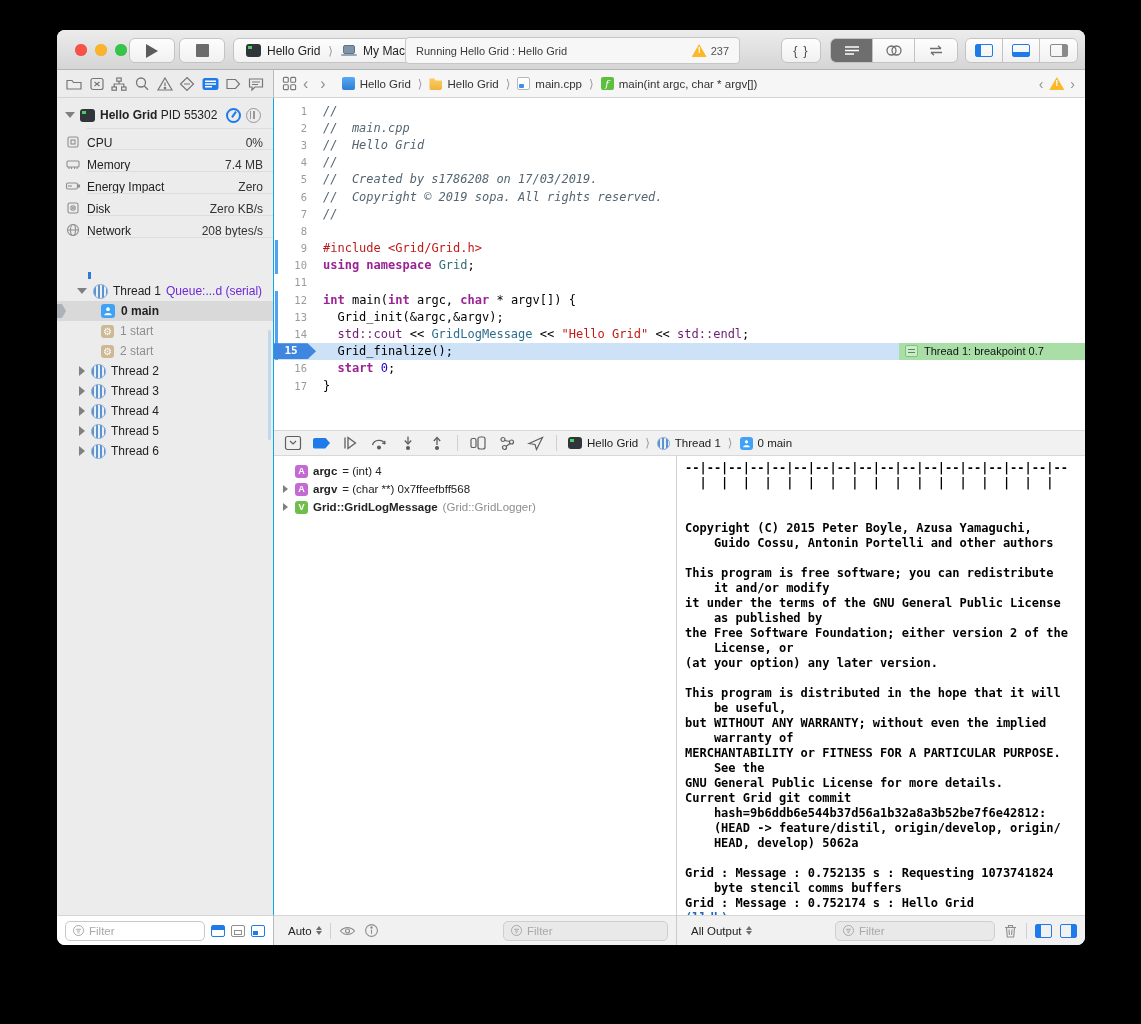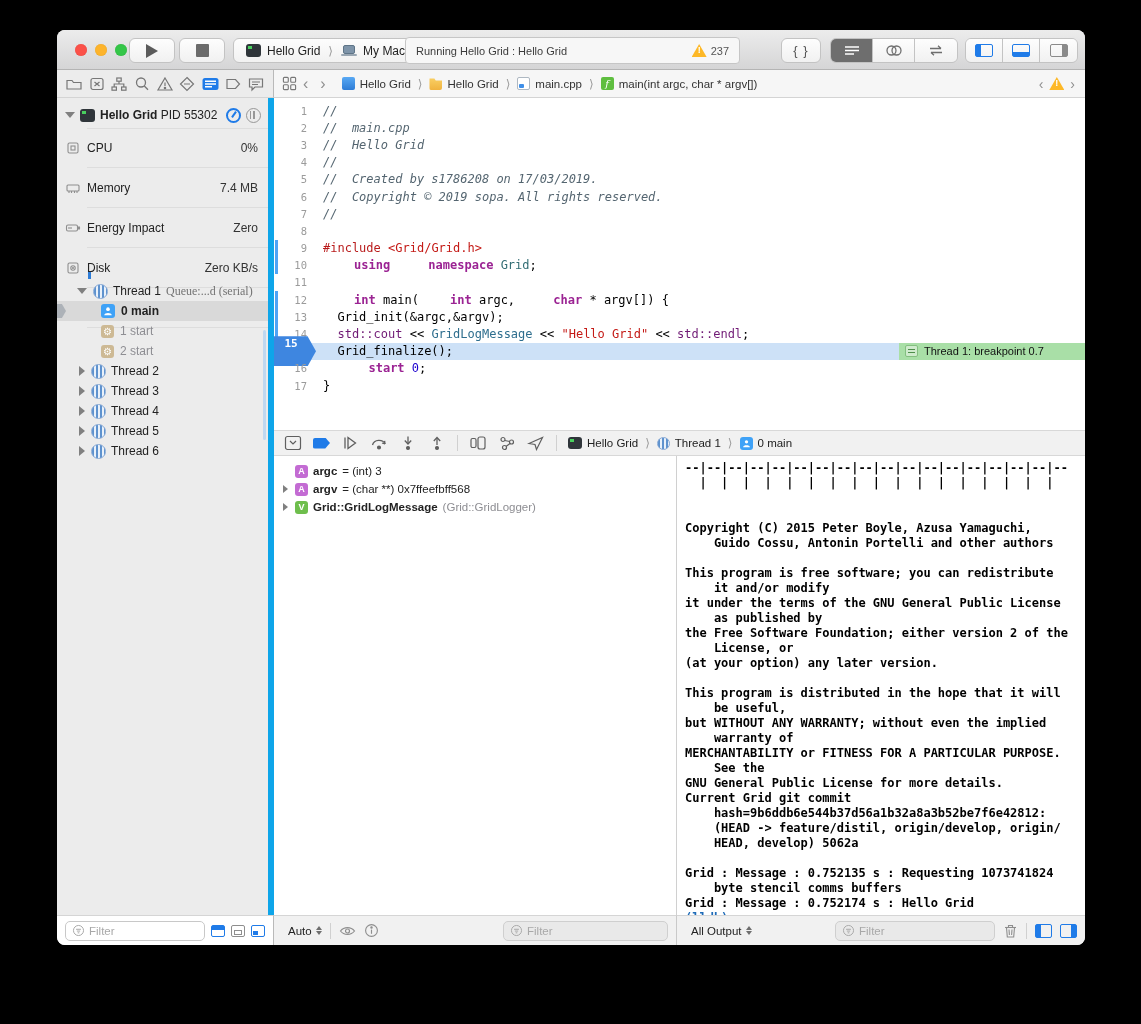--- a/index.html
+++ b/index.html
@@ -60,44 +60,44 @@
   .jb-crumbs { display:flex; align-items:center; gap:5px; margin-left:10px; flex:1; }
   .fileic { width:13px; height:13px; border-radius:2px; display:inline-block; position:relative; }
   .fileic.project { background:linear-gradient(#58A9F4,#2E7CD6); }
   .fileic.folder { background:linear-gradient(#FAD267,#F0B33F); clip-path:polygon(0 12%,38% 12%,48% 26%,100% 26%,100% 100%,0 100%); }
   .fileic.cpp { background:#fff; border:1px solid #AEB8C2; }
   .fileic.cpp::after { content:""; position:absolute; left:1px; bottom:1px; width:5px; height:4px; background:#3F8FE8; border-radius:1px; }
   .fileic.func { background:#5EBE3F; color:#fff; font-family:"DejaVu Serif", serif; font-style:italic; font-size:10px; text-align:center; line-height:13px; }
   .issue-nav { display:flex; align-items:center; gap:6px; padding-right:10px; color:#8F8F8F; font-size:14px; }
 
   
-  .sidebar { position:absolute; left:0; top:68px; width:217px; height:817px; background:#ECECEC; border-right:6px solid #0ea5e9; font-size:12px; color:#222; }
+  .sidebar { position:absolute; left:0; top:68px; width:217px; height:817px; background:#ECECEC; border-right:1px solid #0ea5e9; font-size:12px; color:#222; }
   .procrow { position:absolute; left:0; top:6px; width:100%; height:22px; display:flex; align-items:center; gap:5px; padding-left:8px; }
   .tri-d { width:0; height:0; border-left:5px solid transparent; border-right:5px solid transparent; border-top:6px solid #808080; }
   .tri-r { width:0; height:0; border-top:5px solid transparent; border-bottom:5px solid transparent; border-left:6px solid #808080; }
   .procname { font-weight:bold; }
   .gaugebtn { width:15px; height:15px; border-radius:50%; border:2px solid #1F7BE8; position:relative; margin-left:4px; }
   .gaugebtn::after { content:""; position:absolute; left:5px; top:1px; width:2px; height:7px; background:#1F7BE8; transform:rotate(35deg); }
   .queuebtn { width:15px; height:15px; border-radius:50%; border:1.5px solid #979797; position:relative; }
   .queuebtn::after { content:""; position:absolute; left:3px; top:2px; width:6px; height:8px;
      background:repeating-linear-gradient(90deg,#979797 0 1.5px,transparent 1.5px 3.5px); }
   .gauges { position:absolute; left:0; top:30px; width:100%; }
-  .gaugerow { height:40px; display:flex; align-items:center; padding:0 10px 0 30px; gap:8px; position:relative; }
+  .gaugerow { height:22px; display:flex; align-items:flex-end; padding:0 10px 0 30px; gap:8px; position:relative; }
   .gaugerow::after { content:""; position:absolute; left:30px; right:0; bottom:0; height:1px; background:#DDDDDD; }
   .gaugerow:first-child::before { content:""; position:absolute; left:30px; right:0; top:0; height:1px; background:#DDDDDD; }
   .gaugerow .glabel { flex:1; }
   .gaugerow .gval { color:#333; }
   .gicon { width:16px; height:16px; color:#8E8E8E; }
   .netbar { position:absolute; left:31px; top:174px; width:3px; height:7px; background:#2E7CD6; }
   .threads { position:absolute; left:0; top:183px; width:100%; }
   .trow { height:20px; display:flex; align-items:center; gap:5px; padding-left:22px; position:relative; }
   .trow .tri-r, .trow .tri-d { margin-right:1px; }
   .thread-ic { width:15px; height:15px; border-radius:50%; border:1px solid #86A8D5; flex:none;
     background:repeating-linear-gradient(90deg,#5E92CE 0 2px,#E9F1FA 2px 4px); }
-  .tdetail { color:#737373;font-family:Liberation Serif, serif; }
+  .tdetail { color:#6d28d9; }
   .frow { height:20px; display:flex; align-items:center; gap:6px; padding-left:44px; position:relative; }
   .frow.sel { background:#D9D9D9; }
   .frame-ptr { position:absolute; left:0; top:3px; width:9px; height:14px; background:#ADB2B8;
                clip-path:polygon(0 0,55% 0,100% 50%,55% 100%,0 100%); }
   .person-ic { width:14px; height:14px; border-radius:3px; background:#3FA2F7; flex:none; display:flex; align-items:center; justify-content:center; }
   .gear-ic { width:13px; height:13px; border-radius:3px; background:#CDB994; color:#fff; font-size:10px; line-height:13px; text-align:center; flex:none; }
   .frow .flabel { font-weight:bold; }
   .frow.dim .flabel { font-weight:normal; color:#8E8E93; }
   .sb-scroll { position:absolute; right:2px; top:232px; width:3px; height:110px; background:#BFD8F0; border-radius:2px; }
   .sidebar-bottom { position:absolute; left:0; top:885px; width:217px; height:30px; background:#FFFFFF;
@@ -111,27 +111,27 @@
   .sqic.grid::after { content:""; position:absolute; left:1px; bottom:1px; width:5px; height:4px; background:#1F7BE8; }
 
   
   .editor { position:absolute; left:217px; top:68px; width:811px; height:332px; background:#fff; overflow:hidden; }
   .code-lines { position:absolute; left:0; top:4px; width:100%; font-family:"DejaVu Sans Mono", monospace; font-size:12px; }
   .crow { height:17.2px; display:flex; align-items:center; position:relative; }
   .crow.cur { background:#CDE1F7; }
   .chbar { position:absolute; left:1px; top:0; bottom:0; width:3px; background:#4FA3F5; }
   .lnum { width:42px; text-align:right; padding-right:9px; font-size:10.5px; color:#9B9B9B; flex:none; }
   .lbadge { width:42px; flex:none; background:#3E86E0; color:#fff; font-size:11px; font-weight:bold;
-            text-align:center; height:30px; line-height:16px;
+            text-align:center; height:16px; line-height:16px;
             clip-path:polygon(0 0,80% 0,100% 50%,80% 100%,0 100%); padding-right:8px; }
   .ccode { white-space:pre; padding-left:7px; }
   .tk-com { color:#546570; font-style:italic; }
   .tk-pre { color:#b91c1c; }
   .tk-str { color:#C41A16; }
-  .tk-kw  { color:#9B2393; font-weight:bold;margin-left:31px; }
+  .tk-kw  { color:#9B2393; font-weight:bold; }
   .tk-ns  { color:#326D74; }
   .tk-std { color:#701a75; }
   .tk-gv  { color:#2E6E8E; }
   .tk-num { color:#1C00CF; }
   .tk-pl  { color:#000; }
   .annot { position:absolute; right:0; top:0; bottom:0; width:186px; background:#A9DFA7;
            display:flex; align-items:center; gap:6px; padding-left:6px; font-family:"Liberation Sans", sans-serif; font-size:11px; color:#111; }
   .annot-ic { width:13px; height:12px; background:#CFEBCD; border:1px solid #84BF80; border-radius:2px; position:relative; }
   .annot-ic::after { content:""; position:absolute; left:2px; right:2px; top:3px; height:5px;
      background:repeating-linear-gradient(#4E8F4A 0 1px,transparent 1px 3px); }
@@ -671,21 +671,21 @@
       </span>
       <span>0 main</span>
     </span>
   </div>
 
   <div class="vars">
     <div class="vrow">
       <span class="vdisc"></span>
       <span class="vbadge a">A</span>
       <span class="vname">argc</span>
-      <span class="vval">= (int) 3</span>
+      <span class="vval">= (int) 4</span>
     </div>
     <div class="vrow">
       <span class="vdisc">
           <span class="tri-r"></span>
         </span>
       <span class="vbadge a">A</span>
       <span class="vname">argv</span>
       <span class="vval">= (char **) 0x7ffeefbff568</span>
     </div>
     <div class="vrow">

